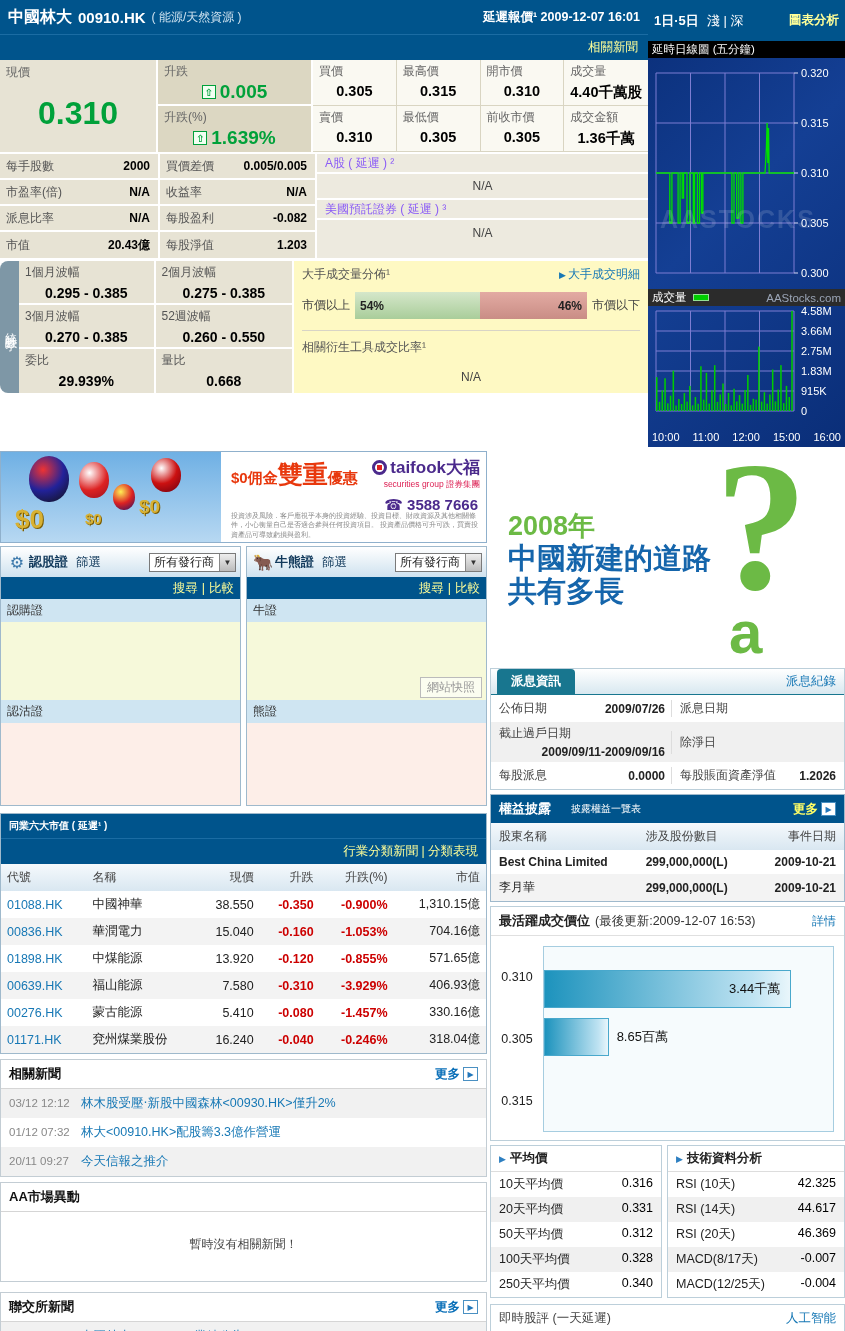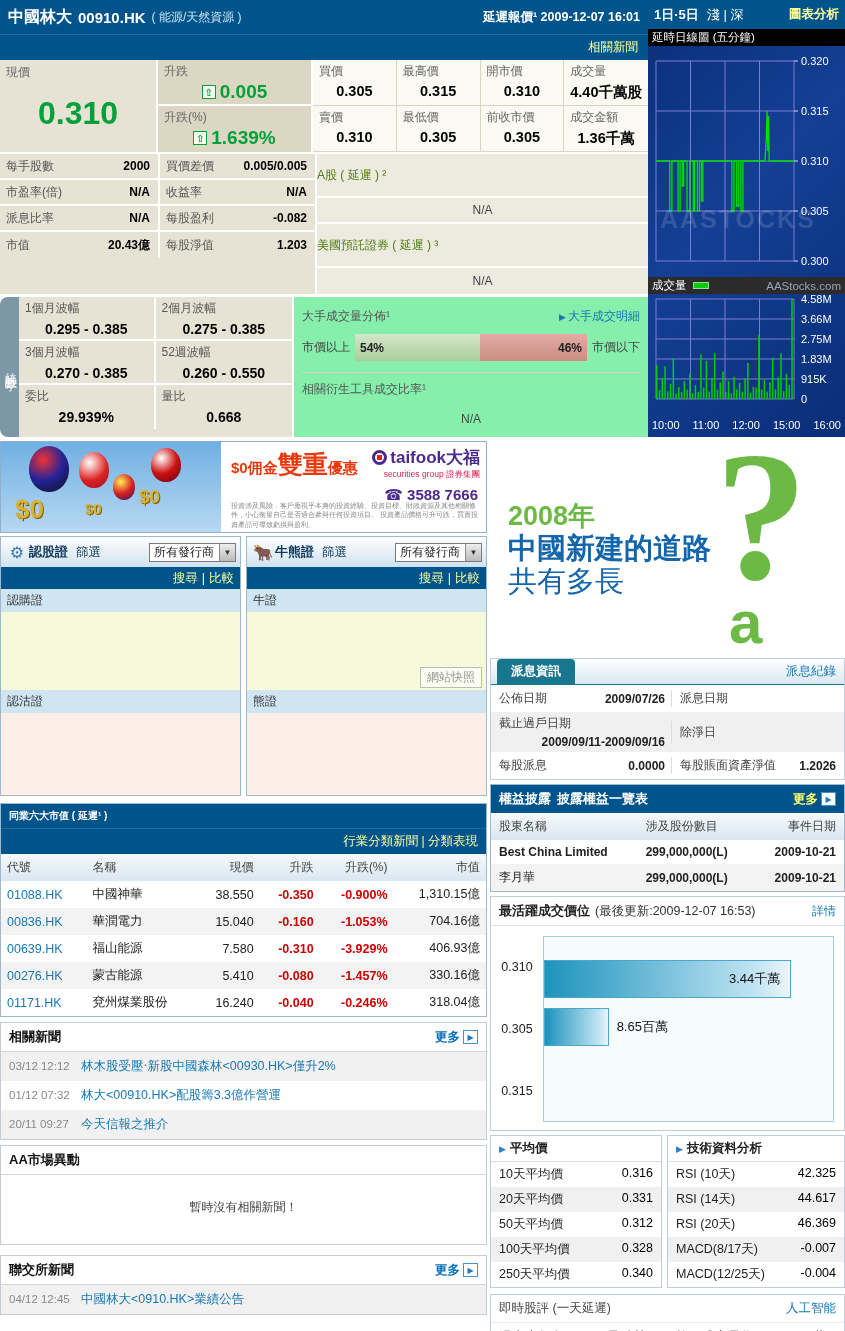--- a/index.html
+++ b/index.html
@@ -36,48 +36,48 @@
 
   .info-wrap { display:flex; border-bottom:3px solid #fff; }
   .info-grid { width:315px; background:#e7e3d4; }
   .irow { display:flex; border-bottom:2px solid #fff; height:26px; align-items:center; }
   .irow:last-child { border-bottom:none; }
   .il { color:#555; padding-left:6px; }
   .iv { font-weight:bold; color:#000; text-align:right; padding-right:8px; }
   .il1 { width:88px; } .iv1 { width:72px; border-right:2px solid #fff; height:100%; display:flex; align-items:center; justify-content:flex-end; }
   .il2 { width:70px; } .iv2 { flex:1; }
   .info-right { flex:1; background:#edeadf; border-left:2px solid #fff; }
-  .info-right .hrow { height:44px; display:flex; align-items:center; color:#4d7c0f; border-bottom:2px solid #fff; }
+  .info-right .hrow { height:20px; display:flex; align-items:center; padding-left:8px; color:#8b5cf6; border-bottom:2px solid #fff; }
   .info-right .vrow { height:26px; display:flex; align-items:center; justify-content:center; color:#444; border-bottom:2px solid #fff; }
   .info-right .vrow:last-child { border-bottom:none; }
 
   .stats-wrap { display:flex; }
   .stats-tab { width:19px; background:#7e97a6; border-radius:8px 0 0 8px; color:#fff; writing-mode:vertical-rl; text-align:center; font-size:12px; letter-spacing:2px; padding:10px 0; }
   .stats-grid { width:273px; background:#e7e3d4; }
   .srow { display:flex; border-bottom:2px solid #fff; height:44px; }
   .srow:last-child { border-bottom:none; }
   .scell { width:50%; padding:3px 6px; border-right:2px solid #fff; }
   .scell:last-child { border-right:none; }
   .scell .lbl { color:#555; }
   .scell .val { font-weight:bold; font-size:14px; color:#000; text-align:center; margin-top:4px; }
-  .biglot { flex:1; background:#86efac; border-left:2px solid #fff; padding:11px 8px; }
+  .biglot { flex:1; background:#fef9c3; border-left:2px solid #fff; padding:5px 8px; }
   .biglot .trow { display:flex; justify-content:space-between; color:#555; }
   .biglot .trow a { color:#1778b5; text-decoration:none; font-size:12px; }
   .arrow-blue { color:#1778b5; font-size:9px; margin-right:2px; }
   .dist-row { display:flex; align-items:center; margin-top:9px; }
   .dist-row .dlbl { color:#444; white-space:nowrap; }
   .dist-bar { flex:1; display:flex; height:27px; margin:0 5px;text-align:center; }
   #dist-above { background:linear-gradient(#d5e7ca,#a9cd9a); display:flex; align-items:center; padding-left:5px; font-weight:bold; color:#222; }
   #dist-below { background:linear-gradient(#e3aba3,#c98d85); display:flex; align-items:center; justify-content:flex-end; padding-right:5px; font-weight:bold; color:#222; }
   .deriv-lbl { color:#555; margin-top:11px; border-top:1px solid #d8d4c6; padding-top:8px; }
   .deriv-val { text-align:center; color:#444; margin-top:14px; }
 
   
   .chart-panel { width:197px; background:linear-gradient(135deg,#0a2e78 0%,#143f94 45%,#0a2e78 100%); position:relative; }
-  .ch-head { background:#00548c; height:29px; display:flex; align-items:center; padding:4px 6px; color:#fff; font-weight:bold; font-size:13px; }
+  .ch-head { background:#00548c; height:41px; display:flex; align-items:center; padding:4px 6px; color:#fff; font-weight:bold; font-size:13px; }
   .ch-head .analysis { margin-left:auto; color:#ffff99; text-decoration:none; font-size:12.5px; }
   .ch-title { background:#000; color:#fff; font-size:11.5px; padding:1px 4px; }
   .ch-vol-strip { background:#2b2b2b; color:#fff; font-size:11.5px; padding:1px 4px; display:flex; align-items:center; }
   .vol-swatch { display:inline-block; width:16px; height:7px; background:#00cc00; border:1px solid #94e094; margin-left:6px; }
   .ch-brand { margin-left:auto; color:#9aa4b5; }
   .xlabels { display:flex; justify-content:space-between; color:#fff; font-size:11px; padding:0 4px 4px 4px; }
   .aastocks-wm { position:absolute; top:205px; left:12px; color:rgba(255,255,255,0.14); font-size:25px; font-weight:bold; letter-spacing:2px; pointer-events:none; }
 
   
   .cols { display:flex; margin-top:4px; }
@@ -121,21 +121,21 @@
   .w-row { height:23px; background:#cfe5f2; color:#333; display:flex; align-items:center; padding:0 6px; }
   .w-area-y { height:78px; background:#f6f9da; position:relative; }
   .w-area-p { height:82px; background:#fdeee8; }
   .snapshot-wm { position:absolute; right:4px; bottom:2px; border:1px solid #bbb; color:#999; background:rgba(255,255,255,.6); font-size:12px; padding:1px 6px; }
 
   
   .ad2008 { height:213px; background:#fff; display:flex; position:relative; overflow:hidden; }
   .ad-text { padding:60px 0 0 18px; flex:1; line-height:1.15; }
   .ad-year { color:#6cba45; font-weight:bold; font-size:27px; }
   .ad-l1 { color:#1565ab; font-weight:bold; font-size:29px; white-space:nowrap; }
-  .ad-l2 { color:#1565ab; font-weight:normal; font-size:29px; }
+  .ad-l2 { color:#1565ab; font-weight:bold; font-size:29px; }
   .ad-q { width:120px; position:relative; }
   .ad-qmark { color:#6cba45; font-weight:bold; font-size:185px; line-height:0.9; position:absolute; top:-8px; left:-10px; font-family:"Liberation Serif",serif; }
   .ad-a { position:absolute; left:4px; top:152px; color:#6cba45; font-weight:bold; font-size:60px; line-height:1; }
 
   
   .sect { border:1px solid #c3cdd4; margin-top:5px; background:#fff; }
   .sect-head { display:flex; align-items:center; padding:5px 8px; font-weight:bold; font-size:13px; color:#111; border-bottom:1px solid #d5d5d5; }
   .more { margin-left:auto; display:flex; align-items:center; gap:3px; color:#0a6fb8; font-weight:bold; text-decoration:none; font-size:12.5px; }
   .more-icon { width:15px; height:14px; border:1px solid #4a90c2; background:#fff; color:#2277bb; font-size:8px; display:inline-flex; align-items:center; justify-content:center; }
   .news-row { display:flex; padding:6px 8px; align-items:baseline; }
@@ -174,21 +174,21 @@
   .dl2 { width:92px; border-left:1px solid #ddd; } .dv2 { flex:1; padding-right:8px; }
   .div-row2 { display:flex; }
   .div-row2 .left2 { width:180px; padding:3px 6px 3px 8px; }
   .div-row2 .left2 .v { font-weight:bold; text-align:right; margin-top:3px; }
   .div-row2 .right2 { flex:1; border-left:1px solid #ddd; color:#444; padding:3px 8px; }
 
   
   .disc-sect { border:1px solid #9fb9cc; margin-top:4px; }
   .disc-head { background:#00548c; color:#fff; padding:5px 8px; display:flex; align-items:center; }
   .disc-head .t1 { font-weight:bold; font-size:13px; }
-  .disc-head .t2 { margin-left:6px; font-size:13px;font-weight:bold; }
+  .disc-head .t2 { margin-left:20px; font-size:10px; }
   .disc-head .more { color:#ffff66; }
   table.dtable { width:100%; border-collapse:collapse; }
   .dtable th { background:linear-gradient(#f5f9fc,#d9e7f1); color:#444; font-weight:normal; text-align:left; padding:5px 8px; }
   .dtable th:last-child { text-align:right; }
   .dtable td { padding:5px 8px; font-weight:bold; }
   .dtable td:last-child { text-align:right; }
   .dtable tr:nth-child(even) td { background:#f3f3f3; }
   .dtable td.cjk { font-weight:normal; }
 
   
@@ -590,20 +590,28 @@
               </tr>
             <tr>
                 <td><a class="code" href="#">00836.HK</a></td>
                 <td>華潤電力</td>
                 <td>15.040</td>
                 <td class="neg">-0.160</td>
                 <td class="neg">-1.053%</td>
                 <td>704.16億</td>
               </tr>
             <tr>
+                <td><a class="code" href="#">01898.HK</a></td>
+                <td>中煤能源</td>
+                <td>13.920</td>
+                <td class="neg">-0.120</td>
+                <td class="neg">-0.855%</td>
+                <td>571.65億</td>
+              </tr>
+            <tr>
                 <td><a class="code" href="#">00639.HK</a></td>
                 <td>福山能源</td>
                 <td>7.580</td>
                 <td class="neg">-0.310</td>
                 <td class="neg">-3.929%</td>
                 <td>406.93億</td>
               </tr>
             <tr>
                 <td><a class="code" href="#">00276.HK</a></td>
                 <td>蒙古能源</td>

